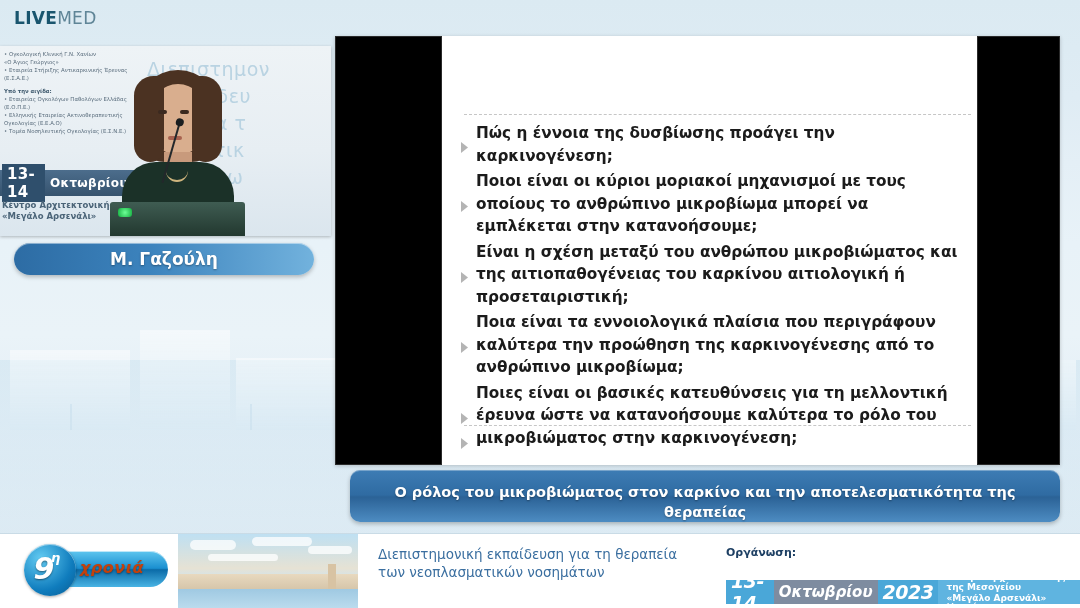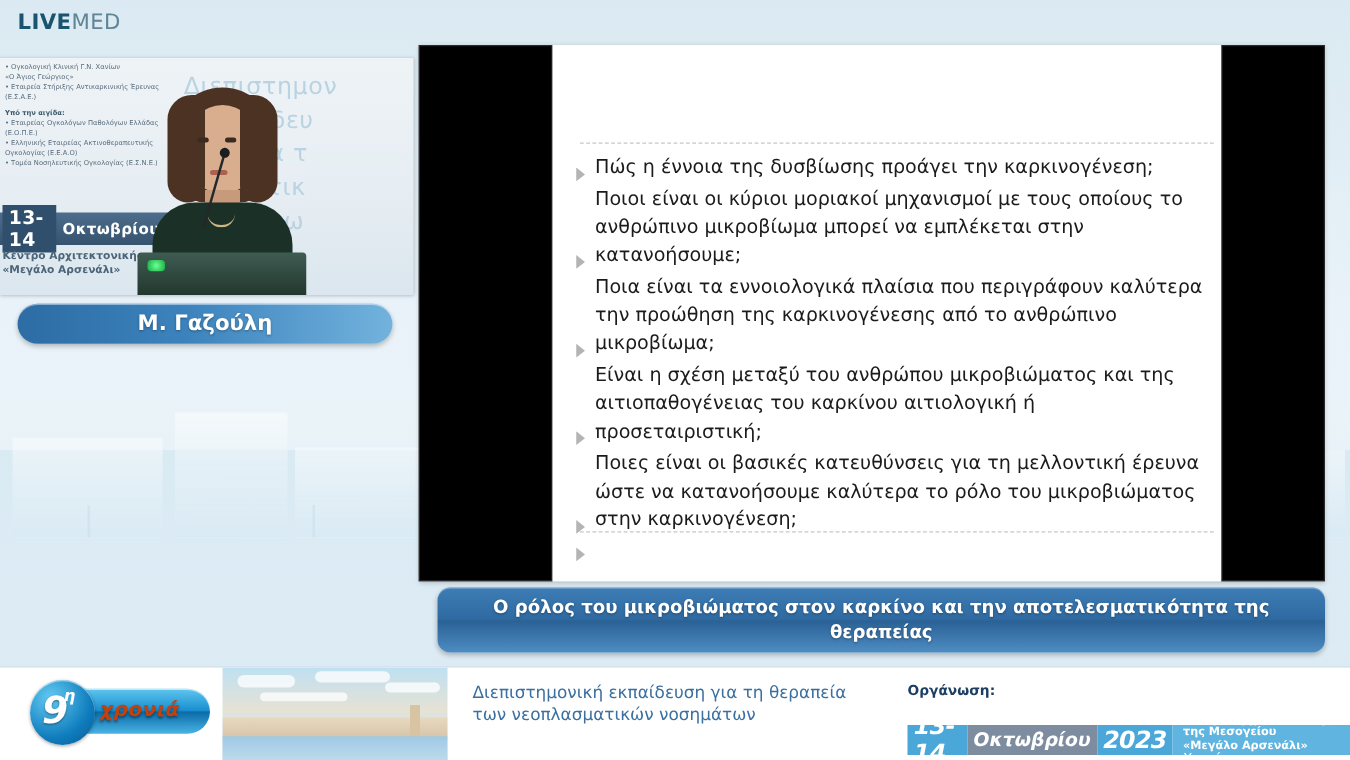--- a/index.html
+++ b/index.html
@@ -178,22 +178,23 @@
   }
   .divider-dash {
     position: absolute; left: 22px; right: 6px; top: 78px;
     border-top: 1px dashed #c6c6c6;
   }
   .divider-dash.bottom { top: 389px; }
   #bullets {
     position: absolute; left: 18px; top: 86px; right: 14px;
   }
   .bullet {
-    display: flex; align-items: flex-end;
+    display: flex; align-items: center;
     margin-bottom: 3px;
+    font-weight: bold;
   }
   .bullet .arrow {
     flex: 0 0 auto; width: 16px; padding-top: 6px; text-align: left;
   }
   .bullet .arrow svg { display: block; }
   .bullet .btext {
     flex: 1 1 auto;
     font-family: "DejaVu Sans", "Liberation Sans", sans-serif;
     font-size: 15.3px; line-height: 22.5px; color: #1b1b1b;
   }
@@ -201,21 +202,21 @@
     position: absolute; left: 18px; top: 398px; width: 16px;
   }
 
   
   #title-banner {
     position: absolute; left: 350px; top: 470px;
     width: 710px; height: 52px;
     border-radius: 10px;
     background: linear-gradient(to bottom,#3d7cb4 0%, #2f6ba2 48%, #2b6296 52%, #4d8cc2 100%);
     box-shadow: 0 2px 4px rgba(0,0,0,.25), inset 0 1px 0 rgba(255,255,255,.3);
-    display: flex; align-items: center; justify-content: center;
+    display: flex; align-items: flex-end; justify-content: center;
     padding: 0 22px;
     color: #fff; font-size: 14.5px; font-weight: 700; line-height: 20px;
     text-align: center; text-shadow: 0 1px 2px rgba(0,0,0,.35);
     z-index: 25;
   }
 
   
   #bottom-banner {
     position: absolute; left: 0; bottom: 0; width: 1080px; height: 75px;
     background: #fff;
@@ -425,29 +426,29 @@
               </svg>
           </span>
           <span class="btext">Ποιοι είναι οι κύριοι μοριακοί μηχανισμοί με τους οποίους το ανθρώπινο μικροβίωμα μπορεί να εμπλέκεται στην κατανοήσουμε;</span>
         </div>
         <div class="bullet">
           <span class="arrow">
             <svg width="9" height="11" viewBox="0 0 9 11">
                 <polygon points="1,0 8,5.5 1,11" fill="#b4b4b4"></polygon>
               </svg>
           </span>
-          <span class="btext">Ποια είναι τα εννοιολογικά πλαίσια που περιγράφουν καλύτερα την προώθηση της καρκινογένεσης από το ανθρώπινο μικροβίωμα;</span>
+          <span class="btext">Είναι η σχέση μεταξύ του ανθρώπου μικροβιώματος και της αιτιοπαθογένειας του καρκίνου αιτιολογική ή προσεταιριστική;</span>
         </div>
         <div class="bullet">
           <span class="arrow">
             <svg width="9" height="11" viewBox="0 0 9 11">
                 <polygon points="1,0 8,5.5 1,11" fill="#b4b4b4"></polygon>
               </svg>
           </span>
-          <span class="btext">Είναι η σχέση μεταξύ του ανθρώπου μικροβιώματος και της αιτιοπαθογένειας του καρκίνου αιτιολογική ή προσεταιριστική;</span>
+          <span class="btext">Ποια είναι τα εννοιολογικά πλαίσια που περιγράφουν καλύτερα την προώθηση της καρκινογένεσης από το ανθρώπινο μικροβίωμα;</span>
         </div>
         <div class="bullet">
           <span class="arrow">
             <svg width="9" height="11" viewBox="0 0 9 11">
                 <polygon points="1,0 8,5.5 1,11" fill="#b4b4b4"></polygon>
               </svg>
           </span>
           <span class="btext">Ποιες είναι οι βασικές κατευθύνσεις για τη μελλοντική έρευνα ώστε να κατανοήσουμε καλύτερα το ρόλο του μικροβιώματος στην καρκινογένεση;</span>
         </div>
       </div>

